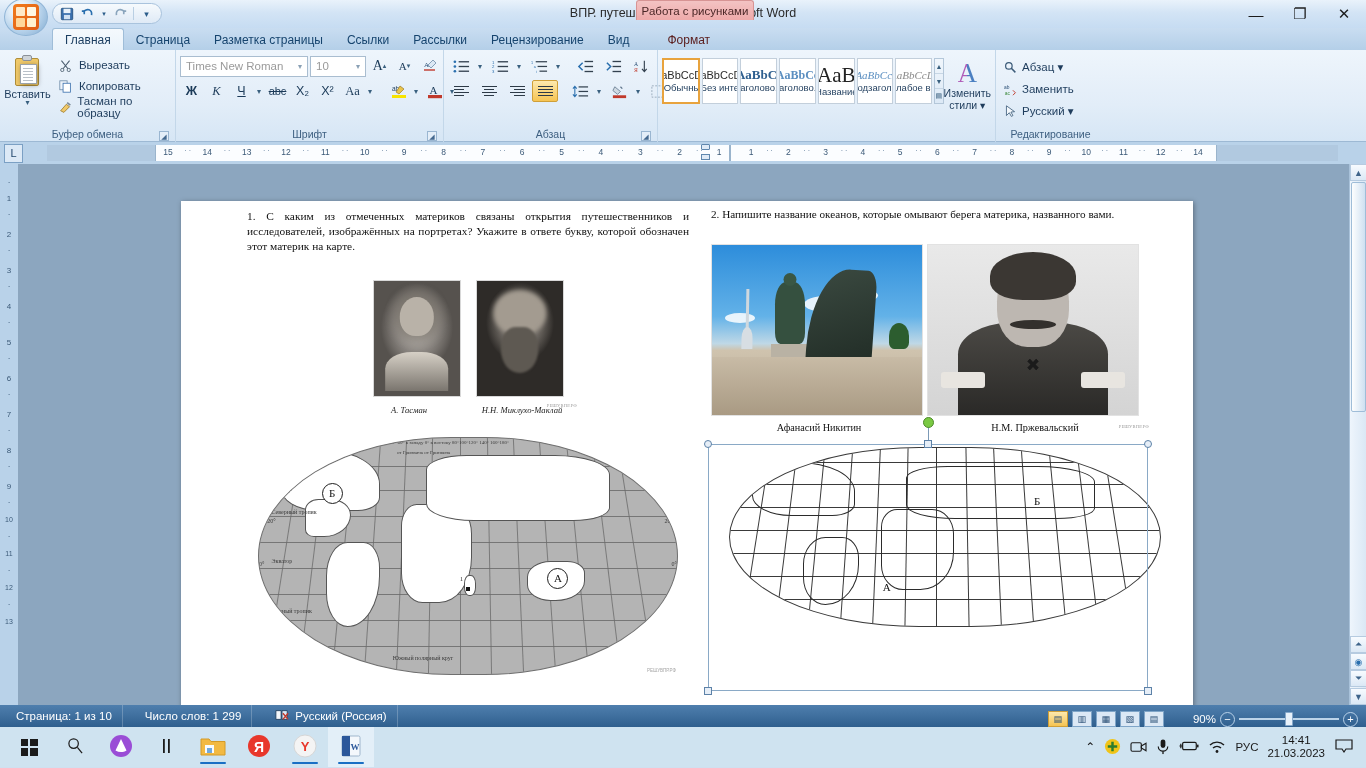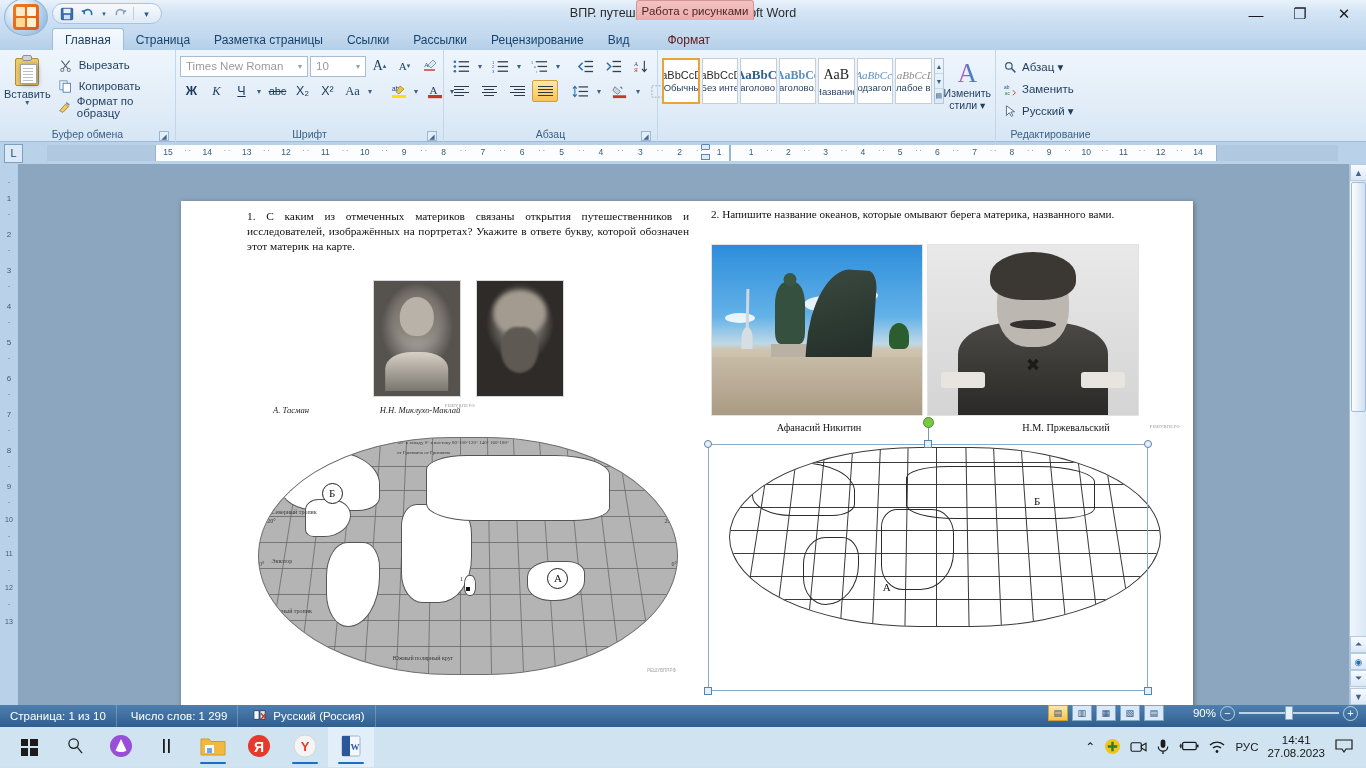--- a/index.html
+++ b/index.html
@@ -191,21 +191,21 @@
       border-radius:50% 50% 45% 45%;background:#b9b2a8;box-shadow:0 0 10px 5px rgba(120,114,106,.7);}
   .p1::after{content:"";position:absolute;left:50%;bottom:4%;width:74%;height:34%;transform:translateX(-50%);
       border-radius:42% 42% 0 0;background:linear-gradient(180deg,#d6d0c6,#7a756e);}
   .p2{background:
       radial-gradient(ellipse 34px 40px at 50% 36%, #b5aea6 0%, #6d6862 60%, #2e2b28 100%),
       linear-gradient(180deg,#3a3732,#171614);}
   .p2::before{content:"";position:absolute;left:50%;top:8%;width:62%;height:40%;transform:translateX(-50%);
       border-radius:50%;background:#a39b90;filter:blur(2px);}
   .p2::after{content:"";position:absolute;left:50%;top:40%;width:44%;height:40%;transform:translateX(-50%);
       border-radius:40% 40% 50% 50%;background:#5e5952;filter:blur(1px);}
-  .capt-row{display:flex;gap:36px;justify-content:flex-start;margin-top:8px;}
+  .capt-row{display:flex;gap:20px;justify-content:center;margin-top:8px;}
   .capt{font-family:"Liberation Serif",serif;font-size:8.6px;font-style:italic;color:#222;white-space:nowrap;}
   .wm{font-size:4.5px;color:#9a9a9a;font-style:normal;letter-spacing:.2px;}
 
   
   .map{position:relative;overflow:hidden;}
   .map-l{margin:22px auto 0;width:420px;height:238px;}
   .globe{
     position:absolute;inset:0;
     border-radius:46%/50%;
     background:#b4b4b4;
@@ -252,21 +252,21 @@
   .ph-przh .hair{position:absolute;left:50%;top:4%;transform:translateX(-50%);
       width:86px;height:48px;border-radius:50% 50% 38% 38%;background:#3b3733;}
   .ph-przh .mous{position:absolute;left:50%;top:44%;transform:translateX(-50%);
       width:46px;height:9px;border-radius:50%;background:#33302d;}
   .ph-przh .torso{position:absolute;left:50%;bottom:0;transform:translateX(-50%);
       width:150px;height:54%;background:linear-gradient(180deg,#4b4945,#2a2927);border-radius:34% 34% 0 0;}
   .ph-przh .eps{position:absolute;bottom:16%;width:44px;height:16px;background:#e8e5e0;border-radius:3px;}
   .ph-przh .epsL{left:6%;} .ph-przh .epsR{right:6%;}
   .ph-przh .cross{position:absolute;left:50%;bottom:26%;transform:translateX(-50%) rotate(45deg);
       width:13px;height:13px;background:#1b1b1b;clip-path:polygon(36% 0,64% 0,64% 36%,100% 36%,100% 64%,64% 64%,64% 100%,36% 100%,36% 64%,0 64%,0 36%,36% 36%);}
-  .pcapts{display:flex;margin-top:6px;gap:31px;}
+  .pcapts{display:flex;margin-top:6px;}
   .pcapt{width:216px;text-align:center;font-family:"Liberation Serif",serif;font-size:10.2px;color:#111;
       position:relative;}
 
   
   .selframe{position:absolute;border:1px solid #8aa9c6;pointer-events:none;}
   .hdl{position:absolute;width:8px;height:8px;background:#e6eef7;border:1px solid #5d82a8;}
   .hdl.circ{border-radius:50%;}
   .rot{position:absolute;width:11px;height:11px;border-radius:50%;background:#7ac943;border:1px solid #4d8a2a;}
   .rotstem{position:absolute;width:1px;background:#7c9ab7;}
 
@@ -274,21 +274,21 @@
   .vscroll{position:absolute;right:0;top:0;width:17px;height:541px;
     background:linear-gradient(90deg,#eef5fc,#dbe8f5);border-left:1px solid #a9c2da;}
   .vscroll .thumb{position:absolute;left:1px;top:18px;width:15px;height:150px;
     background:linear-gradient(90deg,#fdfefe,#cfe0f1);border:1px solid #9fbdd8;border-radius:2px;}
   .vscroll .extra{position:absolute;left:0;width:17px;height:17px;display:flex;align-items:center;
     justify-content:center;font-size:9px;color:#3f648a;background:linear-gradient(180deg,#f7fbff,#dbe8f5);
     border:1px solid #b6cbe0;}
 
   
   .statusbar{height:22px;background:linear-gradient(180deg,#4f7fae,#2f5f8e);
-    display:flex;align-items:flex-start;color:#fff;font-size:11.5px;padding-left:0;gap:4px;}
+    display:flex;align-items:flex-end;color:#fff;font-size:11.5px;padding-left:6px;gap:12px;}
   .st-item{padding:0 10px;height:22px;display:flex;align-items:center;gap:5px;
     border-right:1px solid rgba(255,255,255,.22);}
   .st-right{margin-left:auto;display:flex;align-items:center;gap:4px;padding-right:8px;}
   .vbtn{width:20px;height:16px;border:1px solid #7fa5c8;background:#dbe8f5;display:flex;
     align-items:center;justify-content:center;font-size:9px;color:#2a4f75;}
   .vbtn.on{background:linear-gradient(180deg,#fde9ae,#f6c452);border-color:#cf9f38;}
   .zslider{width:100px;height:16px;position:relative;display:flex;align-items:center;}
   .zslider .track{position:absolute;left:0;right:0;height:2px;background:#bcd4e9;}
   .zslider .knob{position:absolute;left:46px;width:8px;height:14px;background:#e8f1fa;
     border:1px solid #86a9cb;border-radius:1px;}
@@ -395,21 +395,21 @@
           </span>
           <span>Копировать</span>
         </div>
         <div class="cmd">
           <span class="ico16">
             <svg width="13" height="13" viewBox="0 0 16 16">
                 <path d="M2 12 L9 4 L13 7 L6 14 Z" fill="#f0c96a" stroke="#9c7a2a"></path>
                 <path d="M10 2 L14 5" stroke="#7a8896" stroke-width="2"></path>
               </svg>
           </span>
-          <span>Формат по образцу</span>
+          <span>Тасман по образцу</span>
         </div>
       </div>
     </div>
     <div class="group-label">
       <span>Буфер обмена</span>
       <span class="dlg">◢</span>
     </div>
   </div>
 
   <div class="group g-font">
@@ -632,21 +632,21 @@
       </div>
       <div class="stylebox">
         <div class="sp" style="font-family:'Liberation Serif',serif;font-weight:bold;color:#2e5f8f;font-size:13px;">AaBbC(</div>
         <div class="sn">Заголово...</div>
       </div>
       <div class="stylebox">
         <div class="sp" style="font-family:'Liberation Serif',serif;font-weight:bold;color:#5a8ec0;font-size:12px;">AaBbCc</div>
         <div class="sn">Заголово...</div>
       </div>
       <div class="stylebox">
-        <div class="sp" style="font-family:'Liberation Serif',serif;font-size:14px;line-height:22px;color:#222;">AaB</div>
+        <div class="sp" style="font-family:'Liberation Serif',serif;font-size:21px;line-height:22px;color:#222;">AaB</div>
         <div class="sn">Название</div>
       </div>
       <div class="stylebox">
         <div class="sp" style="font-family:'Liberation Serif',serif;font-style:italic;color:#5a8ec0;">AaBbCc.</div>
         <div class="sn">Подзагол...</div>
       </div>
       <div class="stylebox">
         <div class="sp" style="font-family:'Liberation Serif',serif;font-style:italic;color:#8a8a8a;">AaBbCcDt</div>
         <div class="sn">Слабое в...</div>
       </div>
@@ -1095,21 +1095,21 @@
     <span>
       <svg width="18" height="15" viewBox="0 0 18 15">
           <path d="M2 6 A10 10 0 0 1 16 6" fill="none" stroke="#1b1b1b" stroke-width="1.4"></path>
           <path d="M5 9 A6 6 0 0 1 13 9" fill="none" stroke="#1b1b1b" stroke-width="1.4"></path>
           <circle cx="9" cy="12.5" r="1.4" fill="#1b1b1b"></circle>
         </svg>
     </span>
     <span style="font-size:11.5px;">РУС</span>
     <span class="clock">
       <span style="display:block;">14:41</span>
-      <span style="display:block;">27.08.2023</span>
+      <span style="display:block;">21.03.2023</span>
     </span>
     <span>
       <svg width="20" height="16" viewBox="0 0 20 16">
           <path d="M2 2 L18 2 L18 11 L12 11 L10 14 L8 11 L2 11 Z" fill="none" stroke="#1b1b1b" stroke-width="1.2"></path>
         </svg>
     </span>
   </div>
 </div>
 
 </body></html>

